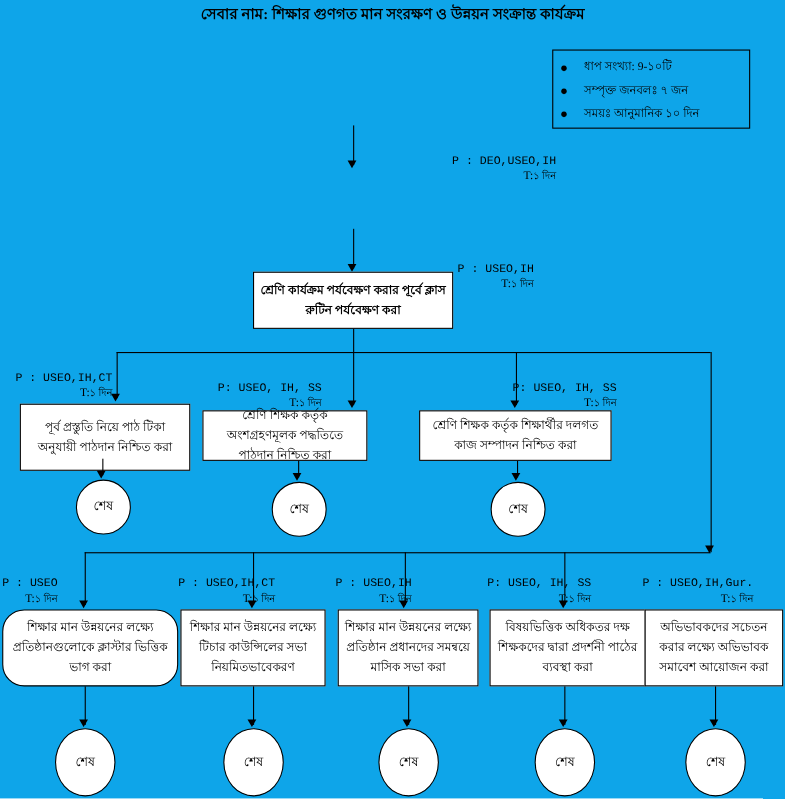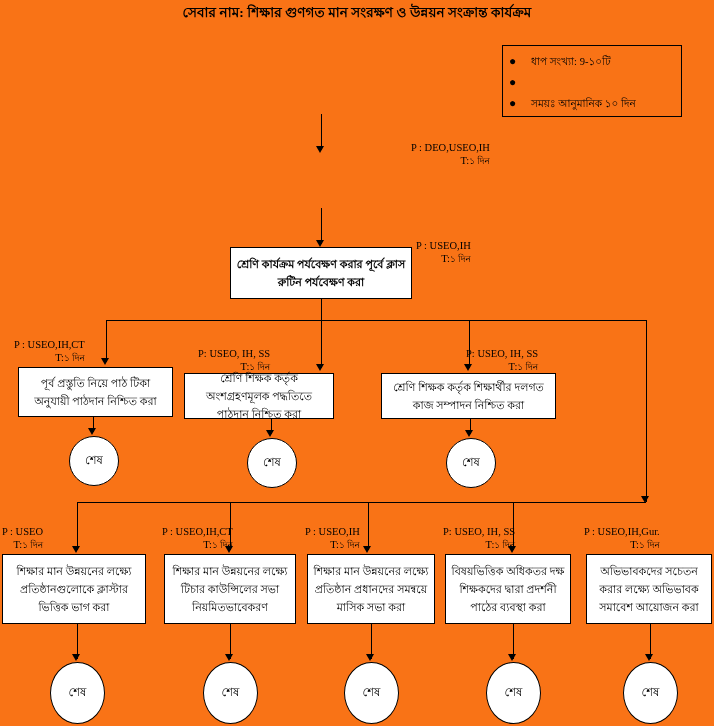--- a/index.html
+++ b/index.html
@@ -9,21 +9,21 @@
     background: #ffffff;
   }
   body {
     font-family: "Liberation Serif", "DejaVu Serif", serif;
     color: #000000;
   }
   #canvas {
     position: relative;
     width: 714px;
     height: 726px;
-    background: #f97316;
+    background: #0ea5e9;
     overflow: hidden;
   }
   .title {
     position: absolute;
     left: 0;
     top: 4px;
     width: 714px;
     text-align: center;
     font-size: 13.5px;
     font-weight: bold;
@@ -82,21 +82,21 @@
     justify-content: center;
     font-size: 11.5px;
   }
   
   .ann {
     position: absolute;
     font-size: 10.5px;
     line-height: 13px;
     white-space: nowrap;
   }
-  .ann .pline { font-family: Liberation Serif, serif; }
+  .ann .pline { font-family: Liberation Mono, monospace; }
   .ann .tline { font-family: "Liberation Serif", serif; text-align: right; }
   .ann .tline .bn { font-size: 9px; }
 
   
   .vline {
     position: absolute;
     width: 0;
     border-left: 1.3px solid #000;
   }
   .hline {
@@ -120,20 +120,21 @@
 
   <div class="title">সেবার নাম: শিক্ষার গুণগত মান সংরক্ষণ ও উন্নয়ন সংক্রান্ত কার্যক্রম</div>
 
   <div class="info-box">
     <div class="info-row">
       <span class="info-bullet">●</span>
       <span class="info-text">ধাপ সংখ্যা: 9-১০টি</span>
     </div>
     <div class="info-row">
       <span class="info-bullet">●</span>
+      <span class="info-text">সম্পৃক্ত জনবলঃ ৭ জন</span>
     </div>
     <div class="info-row">
       <span class="info-bullet">●</span>
       <span class="info-text">সময়ঃ আনুমানিক ১০ দিন</span>
     </div>
   </div>
 
 
   <div class="vline" style="left:321px; top:114px; height:36px;"></div>
   <div class="arrow" style="left:316px; top:146px;"></div>
@@ -165,21 +166,21 @@
   <div class="vline" style="left:469px; top:320px; height:48px;"></div>
   <div class="arrow" style="left:464px; top:364px;"></div>
 
   <div class="vline" style="left:646px; top:320px; height:182px;"></div>
   <div class="arrow" style="left:641px; top:496px;"></div>
 
   <div class="ann" style="left:14px; top:338px;">
     <div class="pline">P : USEO,IH,CT</div>
     <div class="tline"><span>T:</span><span class="bn">১ দিন</span></div>
   </div>
-  <div class="node" style="left:18px; top:367px; width:155px; height:50px;">পূর্ব প্রস্তুতি নিয়ে পাঠ টিকা অনুযায়ী পাঠদান নিশ্চিত করা</div>
+  <div class="node" style="left:18px; top:367px; width:155px; height:61px;">পূর্ব প্রস্তুতি নিয়ে পাঠ টিকা অনুযায়ী পাঠদান নিশ্চিত করা</div>
 
   <div class="ann" style="left:198px; top:347px;">
     <div class="pline">P:  USEO, IH, SS</div>
     <div class="tline"><span>T:</span><span class="bn">১ দিন</span></div>
   </div>
   <div class="node" style="left:184px; top:373px; width:150px; height:46px;">শ্রেণি শিক্ষক কর্তৃক অংশগ্রহণমূলক পদ্ধতিতে পাঠদান নিশ্চিত করা</div>
 
   <div class="ann" style="left:466px; top:347px;">
     <div class="pline">P:  USEO, IH, SS</div>
     <div class="tline"><span>T:</span><span class="bn">১ দিন</span></div>
@@ -209,39 +210,39 @@
   <div class="vline" style="left:368px; top:502px; height:48px;"></div>
   <div class="arrow" style="left:363px; top:546px;"></div>
 
   <div class="vline" style="left:513px; top:502px; height:48px;"></div>
   <div class="arrow" style="left:508px; top:546px;"></div>
 
   <div class="ann" style="left:2px; top:525px;">
     <div class="pline">P : USEO</div>
     <div class="tline"><span>T:</span><span class="bn">১ দিন</span></div>
   </div>
-  <div class="node" style="left:2px; top:554px; width:144px; height:70px;">শিক্ষার মান উন্নয়নের লক্ষ্যে প্রতিষ্ঠানগুলোকে ক্লাস্টার ভিত্তিক ভাগ করা</div>
+  <div class="node" style="left:2px; top:554px; width:160px; height:70px;border-radius:20px;">শিক্ষার মান উন্নয়নের লক্ষ্যে প্রতিষ্ঠানগুলোকে ক্লাস্টার ভিত্তিক ভাগ করা</div>
 
   <div class="ann" style="left:162px; top:525px;">
     <div class="pline">P : USEO,IH,CT</div>
     <div class="tline"><span>T:</span><span class="bn">১ দিন</span></div>
   </div>
   <div class="node" style="left:164px; top:554px; width:132px; height:70px;">শিক্ষার মান উন্নয়নের লক্ষ্যে টিচার কাউন্সিলের সভা নিয়মিতভাবেকরণ</div>
 
   <div class="ann" style="left:305px; top:525px;">
     <div class="pline">P : USEO,IH</div>
     <div class="tline"><span>T:</span><span class="bn">১ দিন</span></div>
   </div>
   <div class="node" style="left:307px; top:554px; width:128px; height:70px;">শিক্ষার মান উন্নয়নের লক্ষ্যে প্রতিষ্ঠান প্রধানদের সমন্বয়ে মাসিক সভা করা</div>
 
   <div class="ann" style="left:443px; top:525px;">
     <div class="pline">P:  USEO, IH, SS</div>
     <div class="tline"><span>T:</span><span class="bn">১ দিন</span></div>
   </div>
-  <div class="node" style="left:445px; top:554px; width:126px; height:70px;">বিষয়ভিত্তিক অধিকতর দক্ষ শিক্ষকদের দ্বারা প্রদর্শনী পাঠের ব্যবস্থা করা</div>
+  <div class="node" style="left:445px; top:554px; width:142px; height:70px;">বিষয়ভিত্তিক অধিকতর দক্ষ শিক্ষকদের দ্বারা প্রদর্শনী পাঠের ব্যবস্থা করা</div>
 
   <div class="ann" style="left:584px; top:525px;">
     <div class="pline">P : USEO,IH,Gur.</div>
     <div class="tline"><span>T:</span><span class="bn">১ দিন</span></div>
   </div>
   <div class="node" style="left:586px; top:554px; width:126px; height:70px;">অভিভাবকদের সচেতন করার লক্ষ্যে অভিভাবক সমাবেশ আয়োজন করা</div>
 
   <div class="vline" style="left:77px; top:624px; height:35px;"></div>
   <div class="arrow" style="left:72px; top:654px;"></div>
   <div class="terminal" style="left:50px; top:662px; width:55px; height:62px;">শেষ</div>

